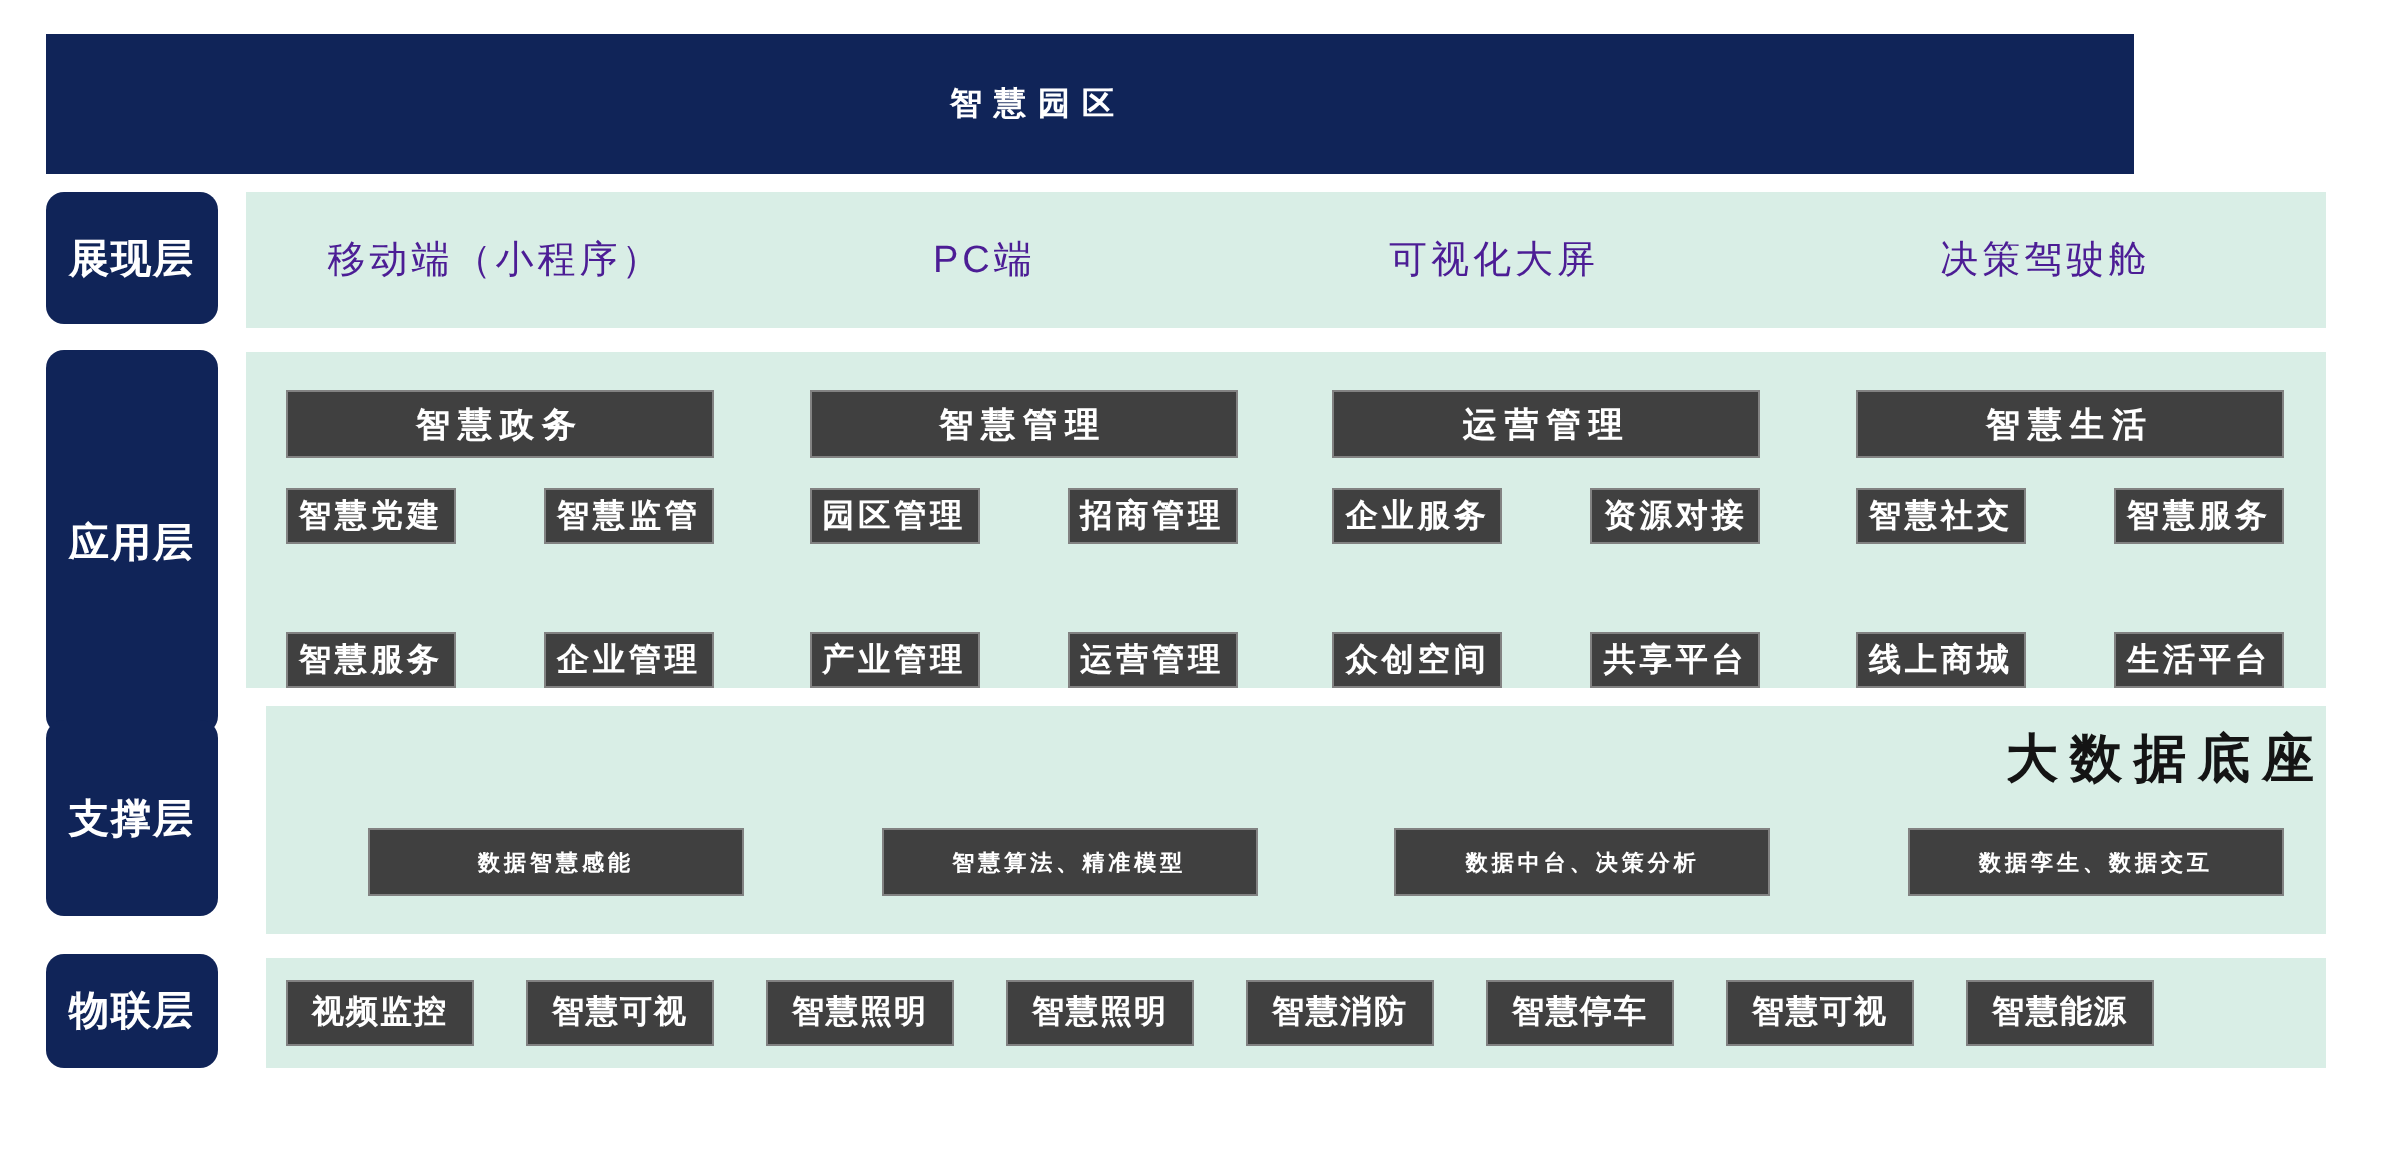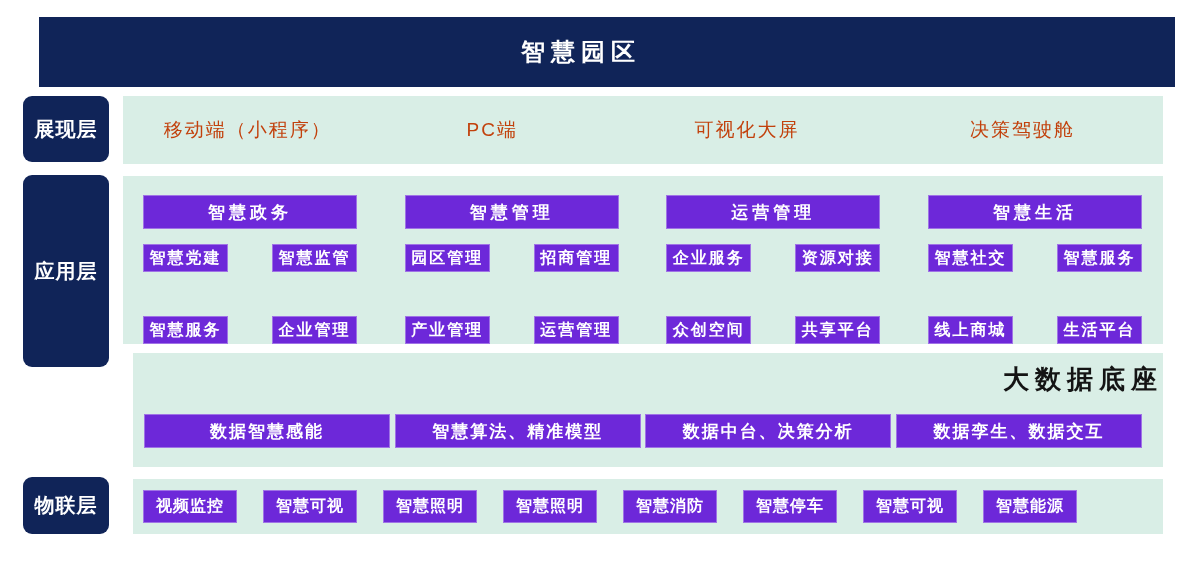--- a/index.html
+++ b/index.html
@@ -9,49 +9,49 @@
     width: 1193px; height: 581px;
     position: relative;
     overflow: hidden;
   }
   .stage { position: absolute; inset: 0; width: 1193px; height: 581px; }
 
   
   .navy  { background: #102458; color: #ffffff; }
   .mint  { background: #d9eee6; }
   .tealbox {
-    background: #6d28d9; color: #ffffff;
+    background: #404040; color: #ffffff;
     border: 1px solid rgba(255,255,255,0.35);
     display: flex; align-items: center; justify-content: center;
     font-weight: bold; white-space: nowrap;
   }
 
   
   .title-bar {
-    position: absolute; left: 23px; top: 17px; width: 1136px; height: 70px;
+    position: absolute; left: 23px; top: 17px; width: 1044px; height: 70px;
     display: flex; align-items: center; justify-content: center;
-    font-size: 24px; font-weight: bold; letter-spacing: 6px; margin-left: 16px;
+    font-size: 16px; font-weight: bold; letter-spacing: 6px;
   }
   .title-bar span { transform: translateX(-26px); }
 
   
   .layer-label {
     position: absolute; left: 23px; width: 86px;
     border-radius: 9px;
     display: flex; align-items: center; justify-content: center;
     font-size: 20px; font-weight: bold; letter-spacing: 1px;
   }
 
   
   .panel { position: absolute; }
 
   
   .pres-panel { left: 123px; top: 96px; width: 1040px; height: 68px;
     display: flex; align-items: center; }
-  .pres-item { text-align: center; font-size: 19px; color: #c2410c;
+  .pres-item { text-align: center; font-size: 19px; color: #4c1d95;
     letter-spacing: 2px; white-space: nowrap; }
   .pres-item:nth-child(1){ width: 24%; }
   .pres-item:nth-child(2){ width: 23%; }
   .pres-item:nth-child(3){ width: 26%; }
   .pres-item:nth-child(4){ width: 27%; }
 
   
   .app-panel { left: 123px; top: 176px; width: 1040px; height: 168px;
     display: flex; justify-content: space-between; padding: 0 21px 0 20px; }
   .app-group { width: 214px; display: flex; flex-direction: column; }
@@ -59,21 +59,21 @@
   .app-grid { margin-top: 15px; display: grid;
     grid-template-columns: 1fr 1fr; column-gap: 25px; row-gap: 23px; gap: 44px; }
   .app-sub { height: 28px; font-size: 16px; letter-spacing: 2px; }
 
   
   .sup-panel { left: 133px; top: 353px; width: 1030px; height: 114px; }
   .sup-title { margin-top: 8px; text-align: right; font-size: 26px;
     font-weight: bold; color: #141414; letter-spacing: 6px; line-height: 36px; }
   .sup-boxes { margin-top: 17px; display: flex; justify-content: space-between;
     padding: 0 21px 0 11px; }
-  .sup-box { width: 246px; height: 34px; font-size: 17px; letter-spacing: 2px; }
+  .sup-box { width: 188px; height: 34px; font-size: 11px; letter-spacing: 2px; margin-left: 40px; }
 
   
   .iot-panel { left: 133px; top: 479px; width: 1030px; height: 55px;
     display: flex; align-items: center; gap: 26px; padding-left: 10px; text-align: center; }
   .iot-box { width: 94px; height: 33px; font-size: 16px; letter-spacing: 1px;
     flex: 0 0 auto; }
 </style>
 </head>
 <body>
 
@@ -133,20 +133,23 @@
       <div class="app-grid">
         <div class="tealbox app-sub">智慧社交</div>
         <div class="tealbox app-sub">智慧服务</div>
         <div class="tealbox app-sub">线上商城</div>
         <div class="tealbox app-sub">生活平台</div>
       </div>
     </div>
 
   </div>
 
+  <div class="layer-label navy" style="top:360px;height:98px;">
+    <span>支撑层</span>
+  </div>
   <div class="panel mint sup-panel">
     <div class="sup-title">大数据底座</div>
     <div class="sup-boxes">
       <div class="tealbox sup-box">数据智慧感能</div>
       <div class="tealbox sup-box">智慧算法、精准模型</div>
       <div class="tealbox sup-box">数据中台、决策分析</div>
       <div class="tealbox sup-box">数据孪生、数据交互</div>
     </div>
   </div>
 

